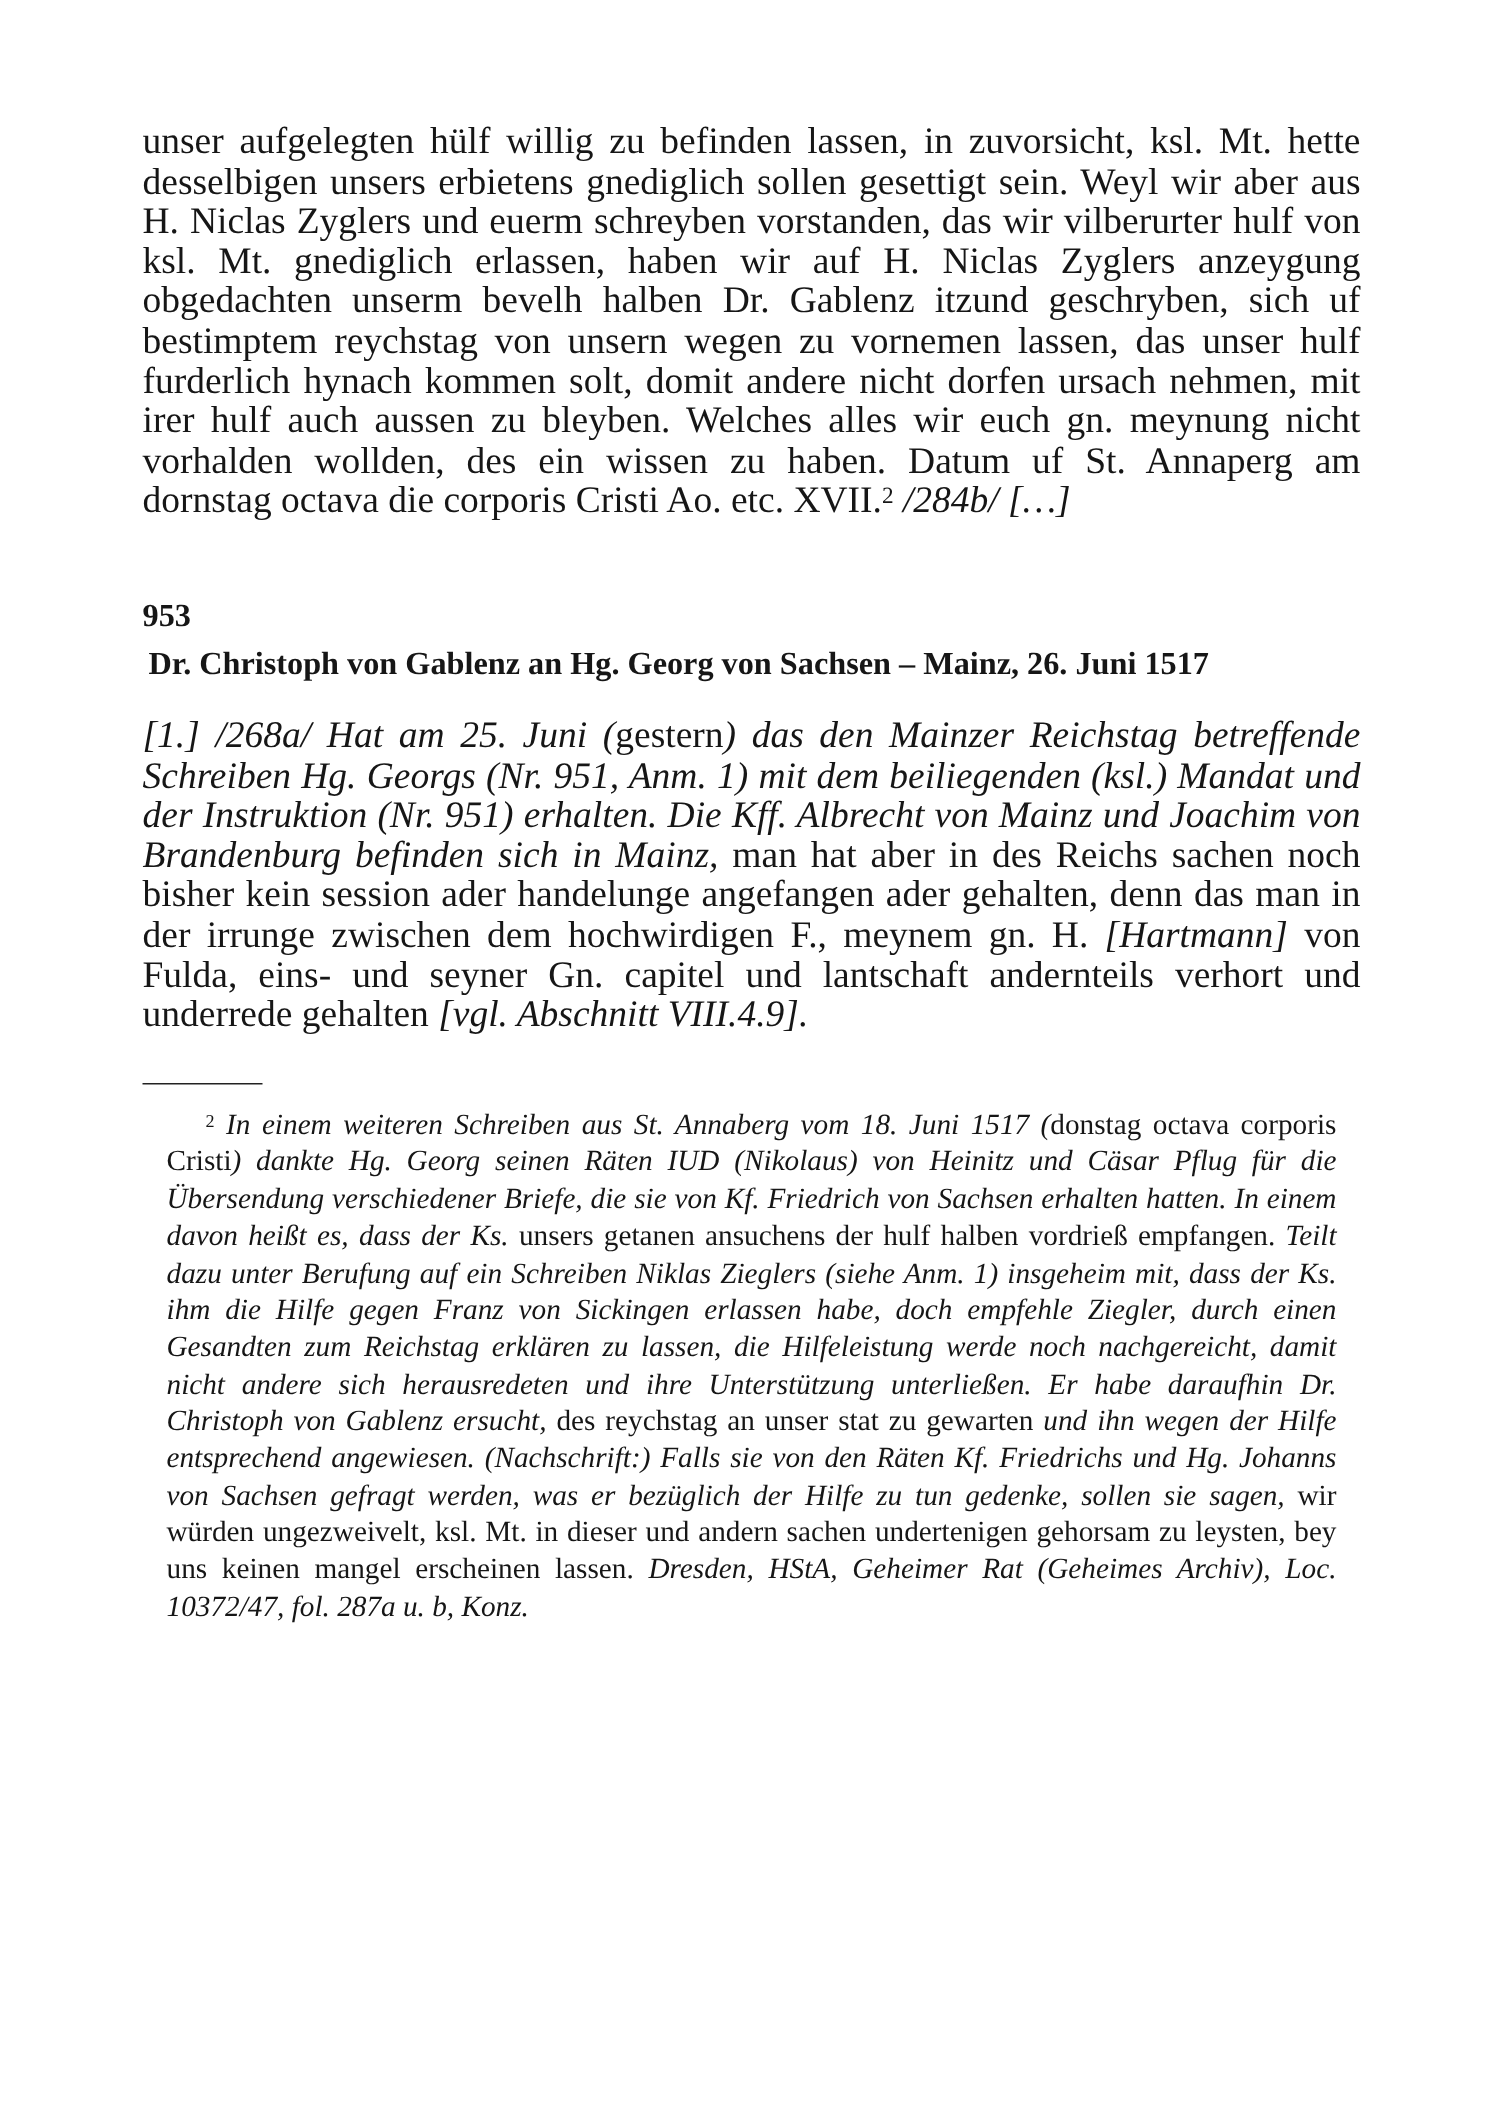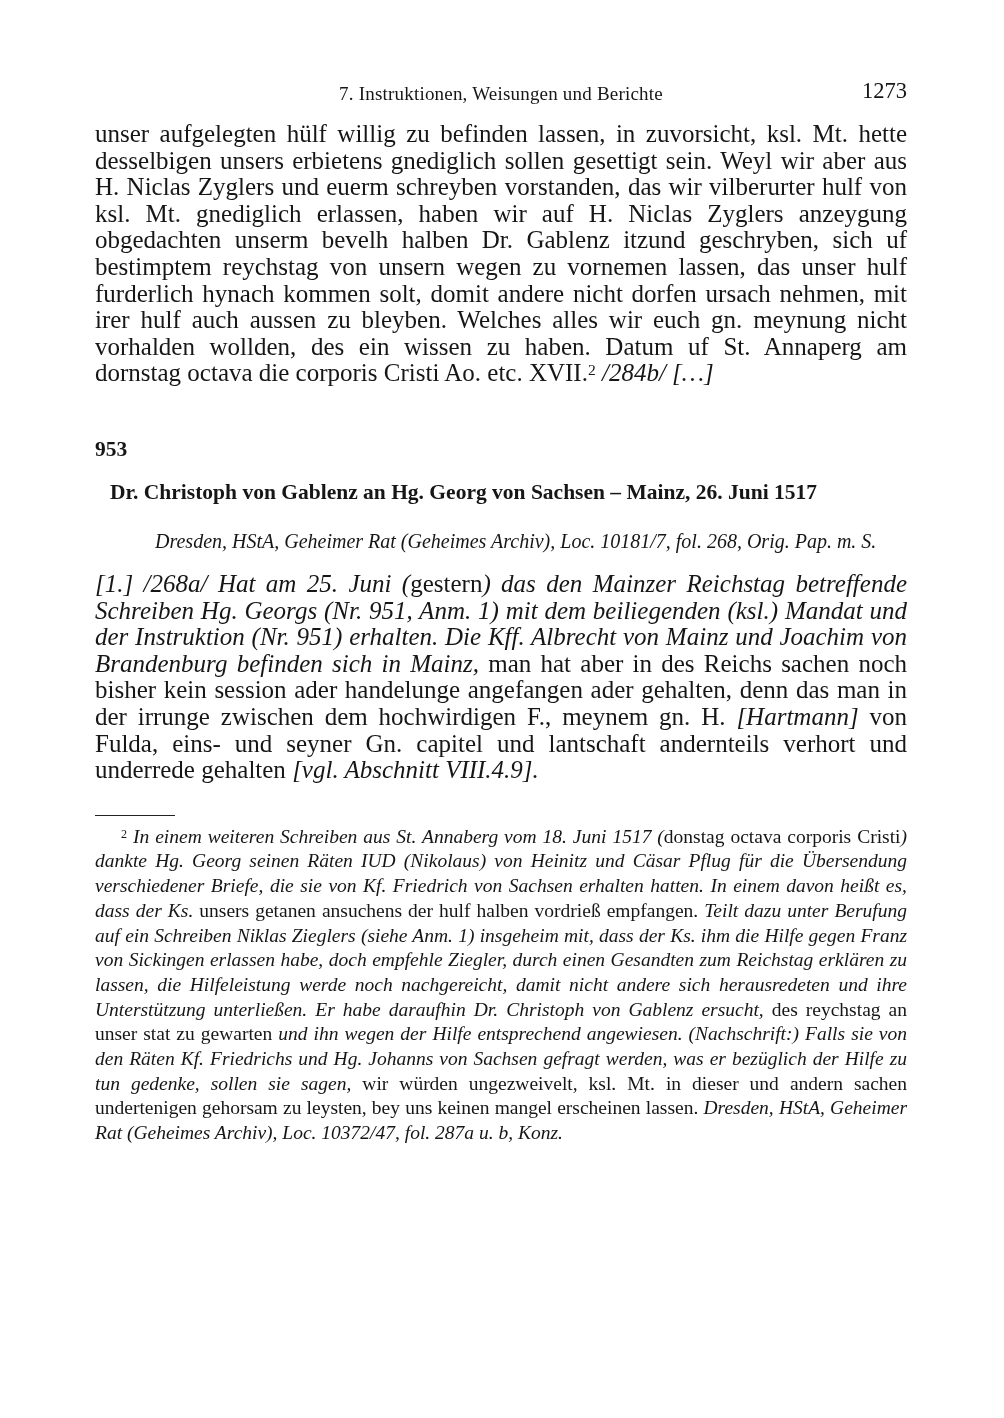--- a/index.html
+++ b/index.html
@@ -45,21 +45,21 @@
   
   .entry { margin-top: 48px; }
   .entry-head {
     display: flex;
     font-weight: bold;
     font-size: 21.5px;
     line-height: 28.5px;
     flex-direction: column;
   }
   .entry-no { width: 60px; flex: none; }
-  .entry-title { flex: 1; margin: 15px; font-size: inherit; font-weight: inherit; }
+  .entry-title { flex: 1; margin: 4px; font-size: inherit; font-weight: inherit; }
   .summary {
     margin: 19px 0 0 60px;
     font-style: italic;
     font-size: 21px;
     line-height: 27px;
     text-align: justify;
   }
   .archive {
     margin: 6px 0 0 60px;
     font-style: italic;
@@ -70,21 +70,21 @@
   .entry-body { margin-top: 17px; }
   
   .fn-rule {
     width: 80px;
     height: 0;
     border: 0;
     border-top: 1.6px solid #222;
     margin: 31px 0 9px 0;
   }
   .footnote {
-    margin: 0;
+    margin: 16px;
     font-size: 19.5px;
     line-height: 24.7px;
     text-align: justify;
     text-indent: 26px;
     hyphens: none;
   }
   
   .rs-i { font-style: italic; }
   .rs-r { font-style: normal; }
   sup.rs-sup {
@@ -94,35 +94,30 @@
     position: relative;
     top: -0.42em;
     font-style: normal;
   }
 </style>
 </head>
 <body>
 
 <div class="page">
 
-  <header class="running-head">
-    <span class="rh-title">7. Instruktionen, Weisungen und Berichte</span>
-    <span class="rh-page">1273</span>
-  </header>
 
   <p class="body-text"><span class="rs-r">unser aufgelegten hülf willig zu befinden lassen, in zuvorsicht, ksl. Mt. hette desselbigen unsers erbietens gnediglich sollen gesettigt sein. Weyl wir aber aus H. Niclas Zyglers und euerm schreyben vorstanden, das wir vilberurter hulf von ksl. Mt. gnediglich erlassen, haben wir auf H. Niclas Zyglers anzeygung obgedachten unserm bevelh halben Dr. Gablenz itzund geschryben, sich uf bestimptem reychstag von unsern wegen zu vornemen lassen, das unser hulf furderlich hynach kommen solt, domit andere nicht dorfen ursach nehmen, mit irer hulf auch aussen zu bleyben. Welches alles wir euch gn. meynung nicht vorhalden wollden, des ein wissen zu haben. Datum uf St. Annaperg am dornstag octava die corporis Cristi Ao. etc. XVII.</span><sup class="rs-sup">2</sup><span class="rs-r"> </span><span class="rs-i">/284b/ […]</span></p>
 
   <section class="entry">
     <div class="entry-head">
       <span class="entry-no">953</span>
       <h2 class="entry-title">Dr. Christoph von Gablenz an Hg. Georg von Sachsen – Mainz, 26. Juni 1517</h2>
     </div>
 
 
-    <p class="archive">Dresden, HStA, Geheimer Rat (Geheimes Archiv), Loc. 10181/7, fol. 268, Orig. Pap. m. S.</p>
 
     <p class="body-text entry-body"><span class="rs-i">[1.] /268a/ Hat am 25. Juni (</span><span class="rs-r">gestern</span><span class="rs-i">) das den Mainzer Reichstag betreffende Schreiben Hg. Georgs (Nr. 951, Anm. 1) mit dem beiliegenden (ksl.) Mandat und der Instruktion (Nr. 951) erhalten. Die Kff. Albrecht von Mainz und Joachim von Brandenburg befinden sich in Mainz, </span><span class="rs-r">man hat aber in des Reichs sachen noch bisher kein session ader handelunge angefangen ader gehalten, denn das man in der irrunge zwischen dem hochwirdigen F., meynem gn. H. </span><span class="rs-i">[Hartmann]</span><span class="rs-r"> von Fulda, eins- und seyner Gn. capitel und lantschaft andernteils verhort und underrede gehalten </span><span class="rs-i">[vgl. Abschnitt VIII.4.9].</span></p>
   </section>
 
   <footer>
     <hr class="fn-rule">
     <p class="footnote"><sup class="rs-sup">2</sup><span class="rs-i"> In einem weiteren Schreiben aus St. Annaberg vom 18. Juni 1517 (</span><span class="rs-r">donstag octava corporis Cristi</span><span class="rs-i">) dankte Hg. Georg seinen Räten IUD (Nikolaus) von Heinitz und Cäsar Pflug für die Übersendung verschiedener Briefe, die sie von Kf. Friedrich von Sachsen erhalten hatten. In einem davon heißt es, dass der Ks. </span><span class="rs-r">unsers getanen ansuchens der hulf halben vordrieß empfangen. </span><span class="rs-i">Teilt dazu unter Berufung auf ein Schreiben Niklas Zieglers (siehe Anm. 1) insgeheim mit, dass der Ks. ihm die Hilfe gegen Franz von Sickingen erlassen habe, doch empfehle Ziegler, durch einen Gesandten zum Reichstag erklären zu lassen, die Hilfeleistung werde noch nachgereicht, damit nicht andere sich herausredeten und ihre Unterstützung unterließen. Er habe daraufhin Dr. Christoph von Gablenz ersucht, </span><span class="rs-r">des reychstag an unser stat zu gewarten </span><span class="rs-i">und ihn wegen der Hilfe entsprechend angewiesen. (Nachschrift:) Falls sie von den Räten Kf. Friedrichs und Hg. Johanns von Sachsen gefragt werden, was er bezüglich der Hilfe zu tun gedenke, sollen sie sagen, </span><span class="rs-r">wir würden ungezweivelt, ksl. Mt. in dieser und andern sachen undertenigen gehorsam zu leysten, bey uns keinen mangel erscheinen lassen. </span><span class="rs-i">Dresden, HStA, Geheimer Rat (Geheimes Archiv), Loc. 10372/47, fol. 287a u. b, Konz.</span></p>
   </footer>
 
 </div>

